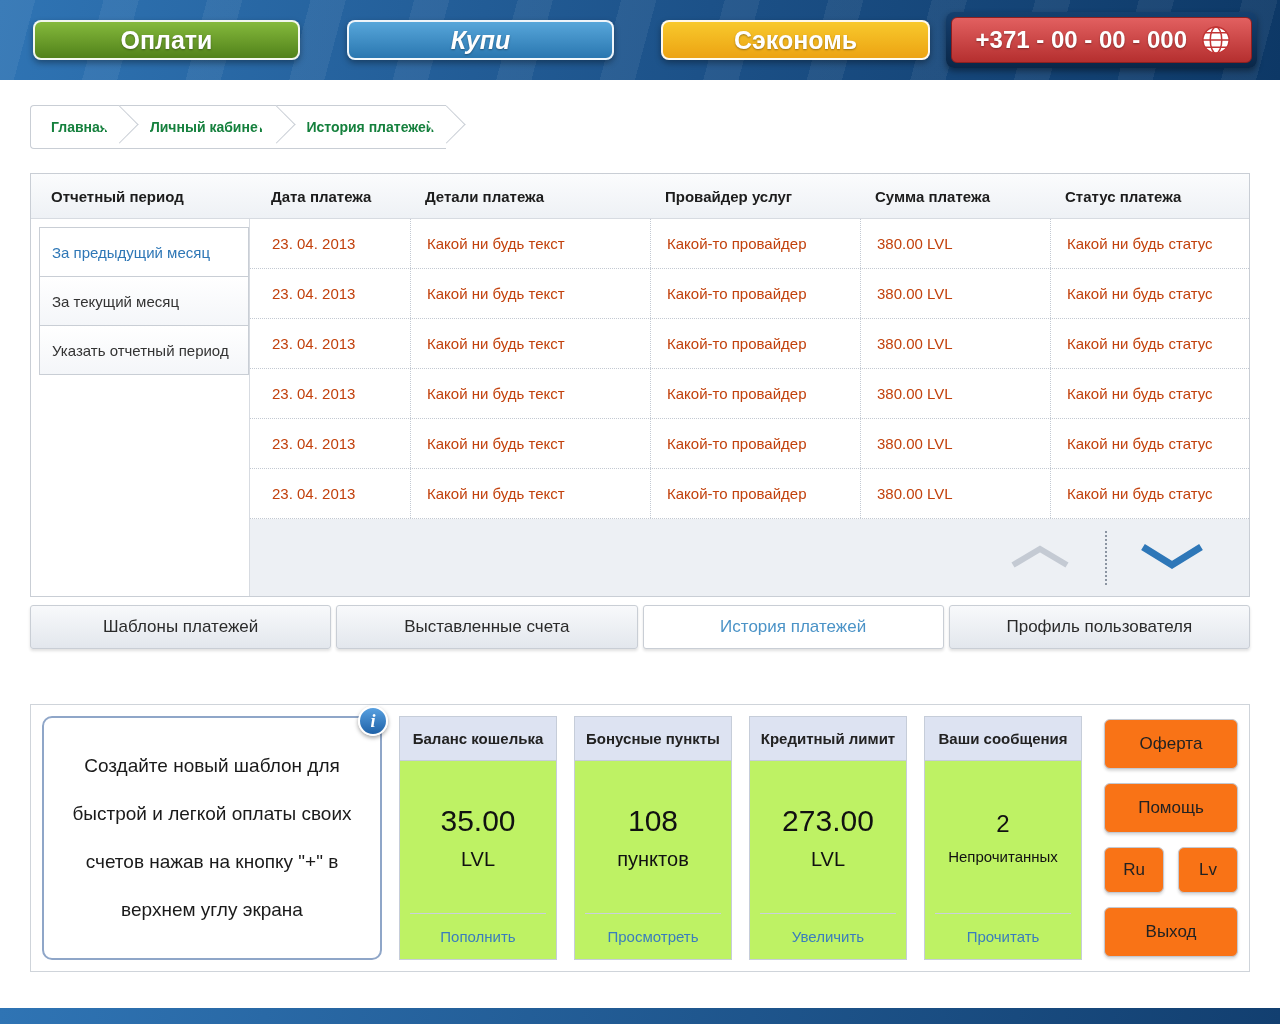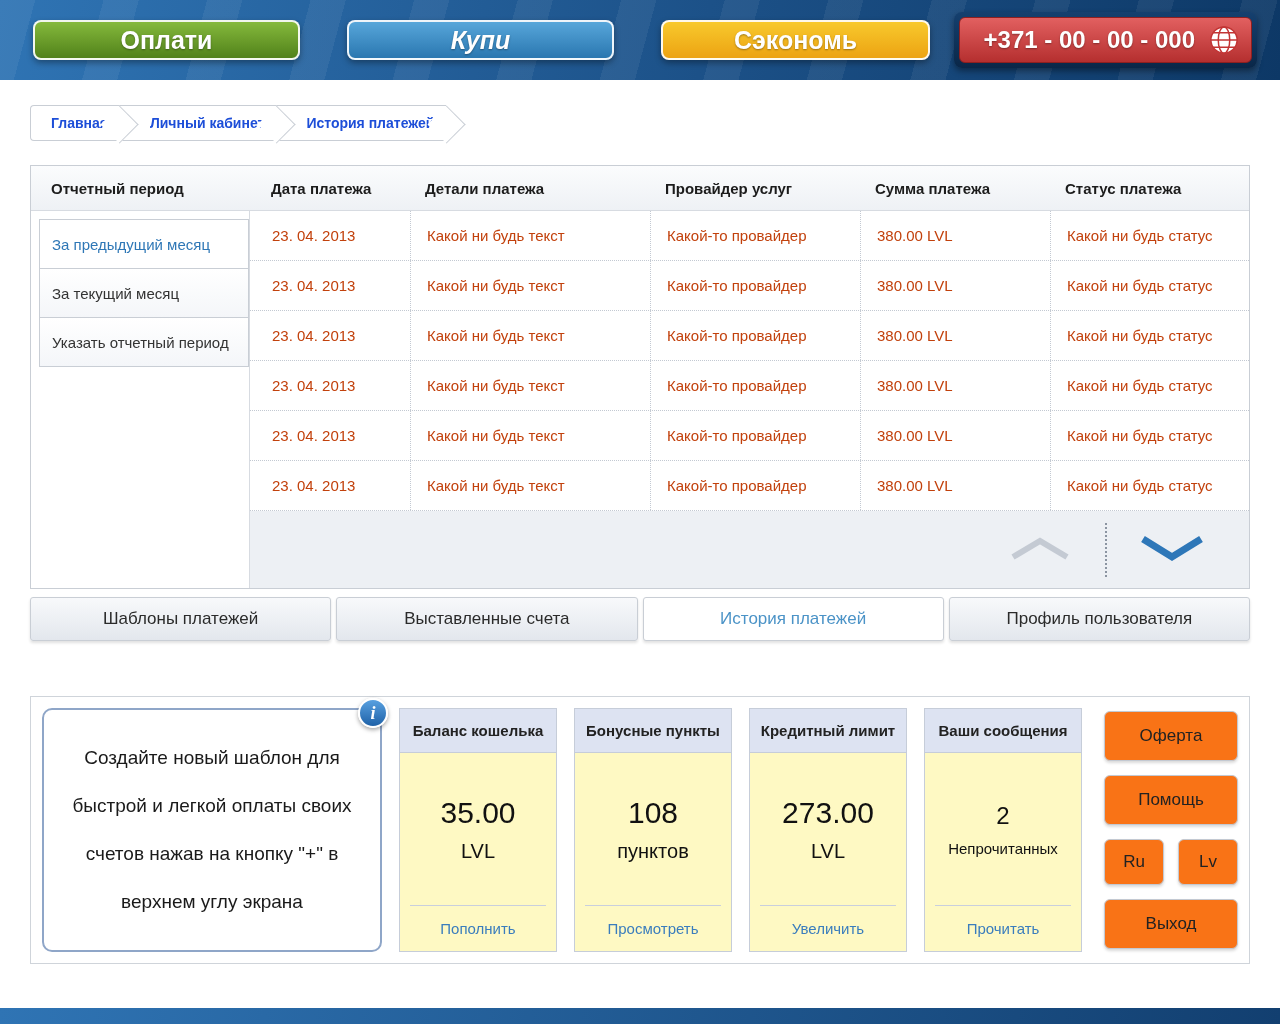--- a/index.html
+++ b/index.html
@@ -32,34 +32,34 @@
   .hbtn-yellow{ width:269px; background:linear-gradient(#f8c92d,#eca312); }
   .phone-wrap {
     margin-left:auto;
     background:linear-gradient(#15406f,#0a2748);
     border-radius:8px; padding:5px;
     box-shadow:0 3px 6px rgba(0,0,0,.4);
   }
   .phone-btn {
     background:linear-gradient(#e26060,#b52f2f);
     border:1px solid #8f1f1f; border-radius:6px;
-    height:46px; padding:0 12px 0 24px;
+    height:46px; padding:0 20px 0 24px;
     display:flex; align-items:center; gap:14px;
     color:#fff; font-size:24px; font-weight:bold;
     text-shadow:0 1px 2px rgba(0,0,0,.35); cursor:pointer;
   }
   .globe { width:30px; height:30px; flex:0 0 auto; }
 
   
   .breadcrumbs { display:flex; margin:25px 0 0 30px; }
   .crumb {
     position:relative; background:#fff;
     border:1px solid #c9ced5; border-right:none;
-    height:36px; display:flex; align-items:center;
-    font-size:14px; font-weight:bold; color:#1d4ed8;
+    height:44px; display:flex; align-items:center;
+    font-size:14px; font-weight:bold; color:#15803d;
     padding:0 12px 0 20px; cursor:pointer;
   }
   .crumb::after {
     content:""; position:absolute; top:4.5px; right:-13.5px;
     width:26px; height:26px; transform:rotate(45deg);
     border-top:1px solid #c9ced5; border-right:1px solid #c9ced5;
     background:#fff;
   }
   .crumb:nth-child(1){ z-index:3; border-radius:4px 0 0 4px; }
   .crumb:nth-child(2){ z-index:2; }
@@ -143,21 +143,21 @@
     position:absolute; top:-12px; right:-8px;
     width:30px; height:30px; border-radius:50%;
     background:linear-gradient(#58a0e0,#1f62a8);
     border:2px solid #fff;
     color:#fff; font:italic bold 18px "Liberation Serif", serif;
     display:flex; align-items:center; justify-content:center;
     box-shadow:0 2px 4px rgba(0,0,0,.35);
   }
 
   .card {
-    width:158px; border:1px solid #c6cdd9; background:#fef9c3;
+    width:158px; border:1px solid #c6cdd9; background:#bef264;
     display:flex; flex-direction:column;
   }
   .card-head {
     height:44px; background:#dde3f2; border-bottom:1px solid #c6cdd9;
     display:flex; align-items:center; justify-content:center;
     font-size:15px; font-weight:bold; color:#222; text-align:center;
   }
   .card-body { flex:1; display:flex; flex-direction:column; align-items:center; justify-content:center; gap:10px; }
   .card-value { font-size:30px; color:#111; }
   .card-unit { font-size:20px; color:#111; }

